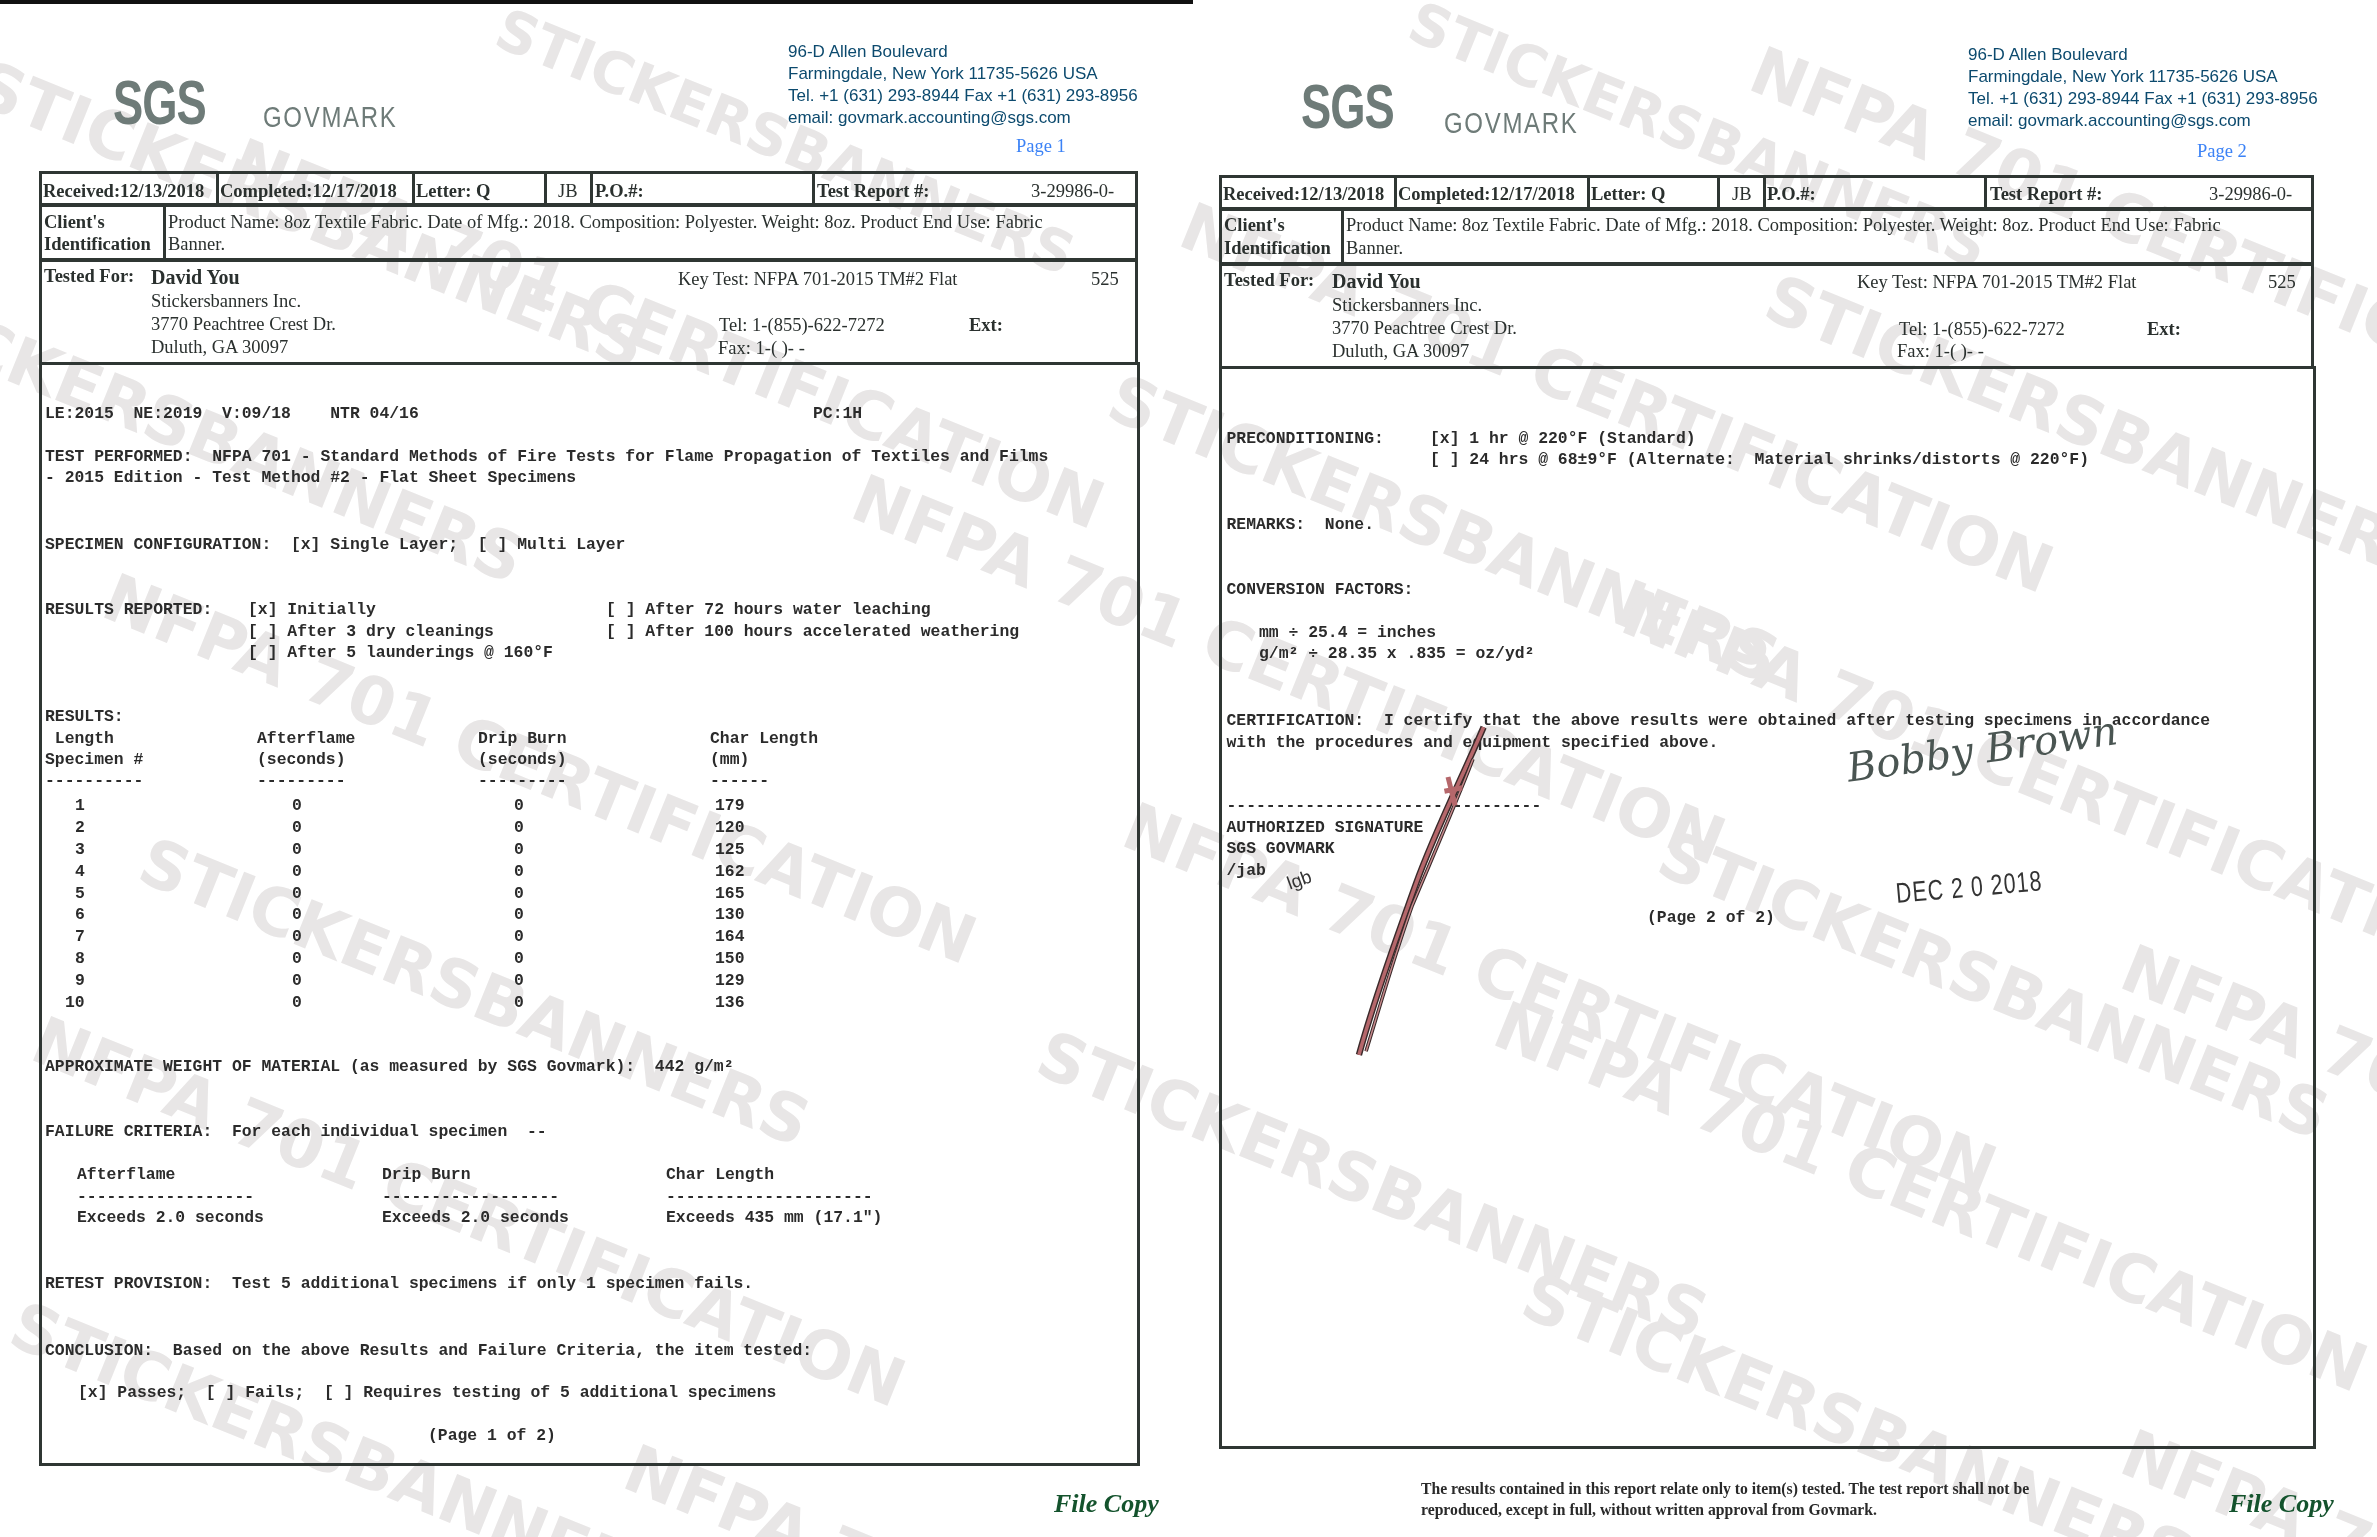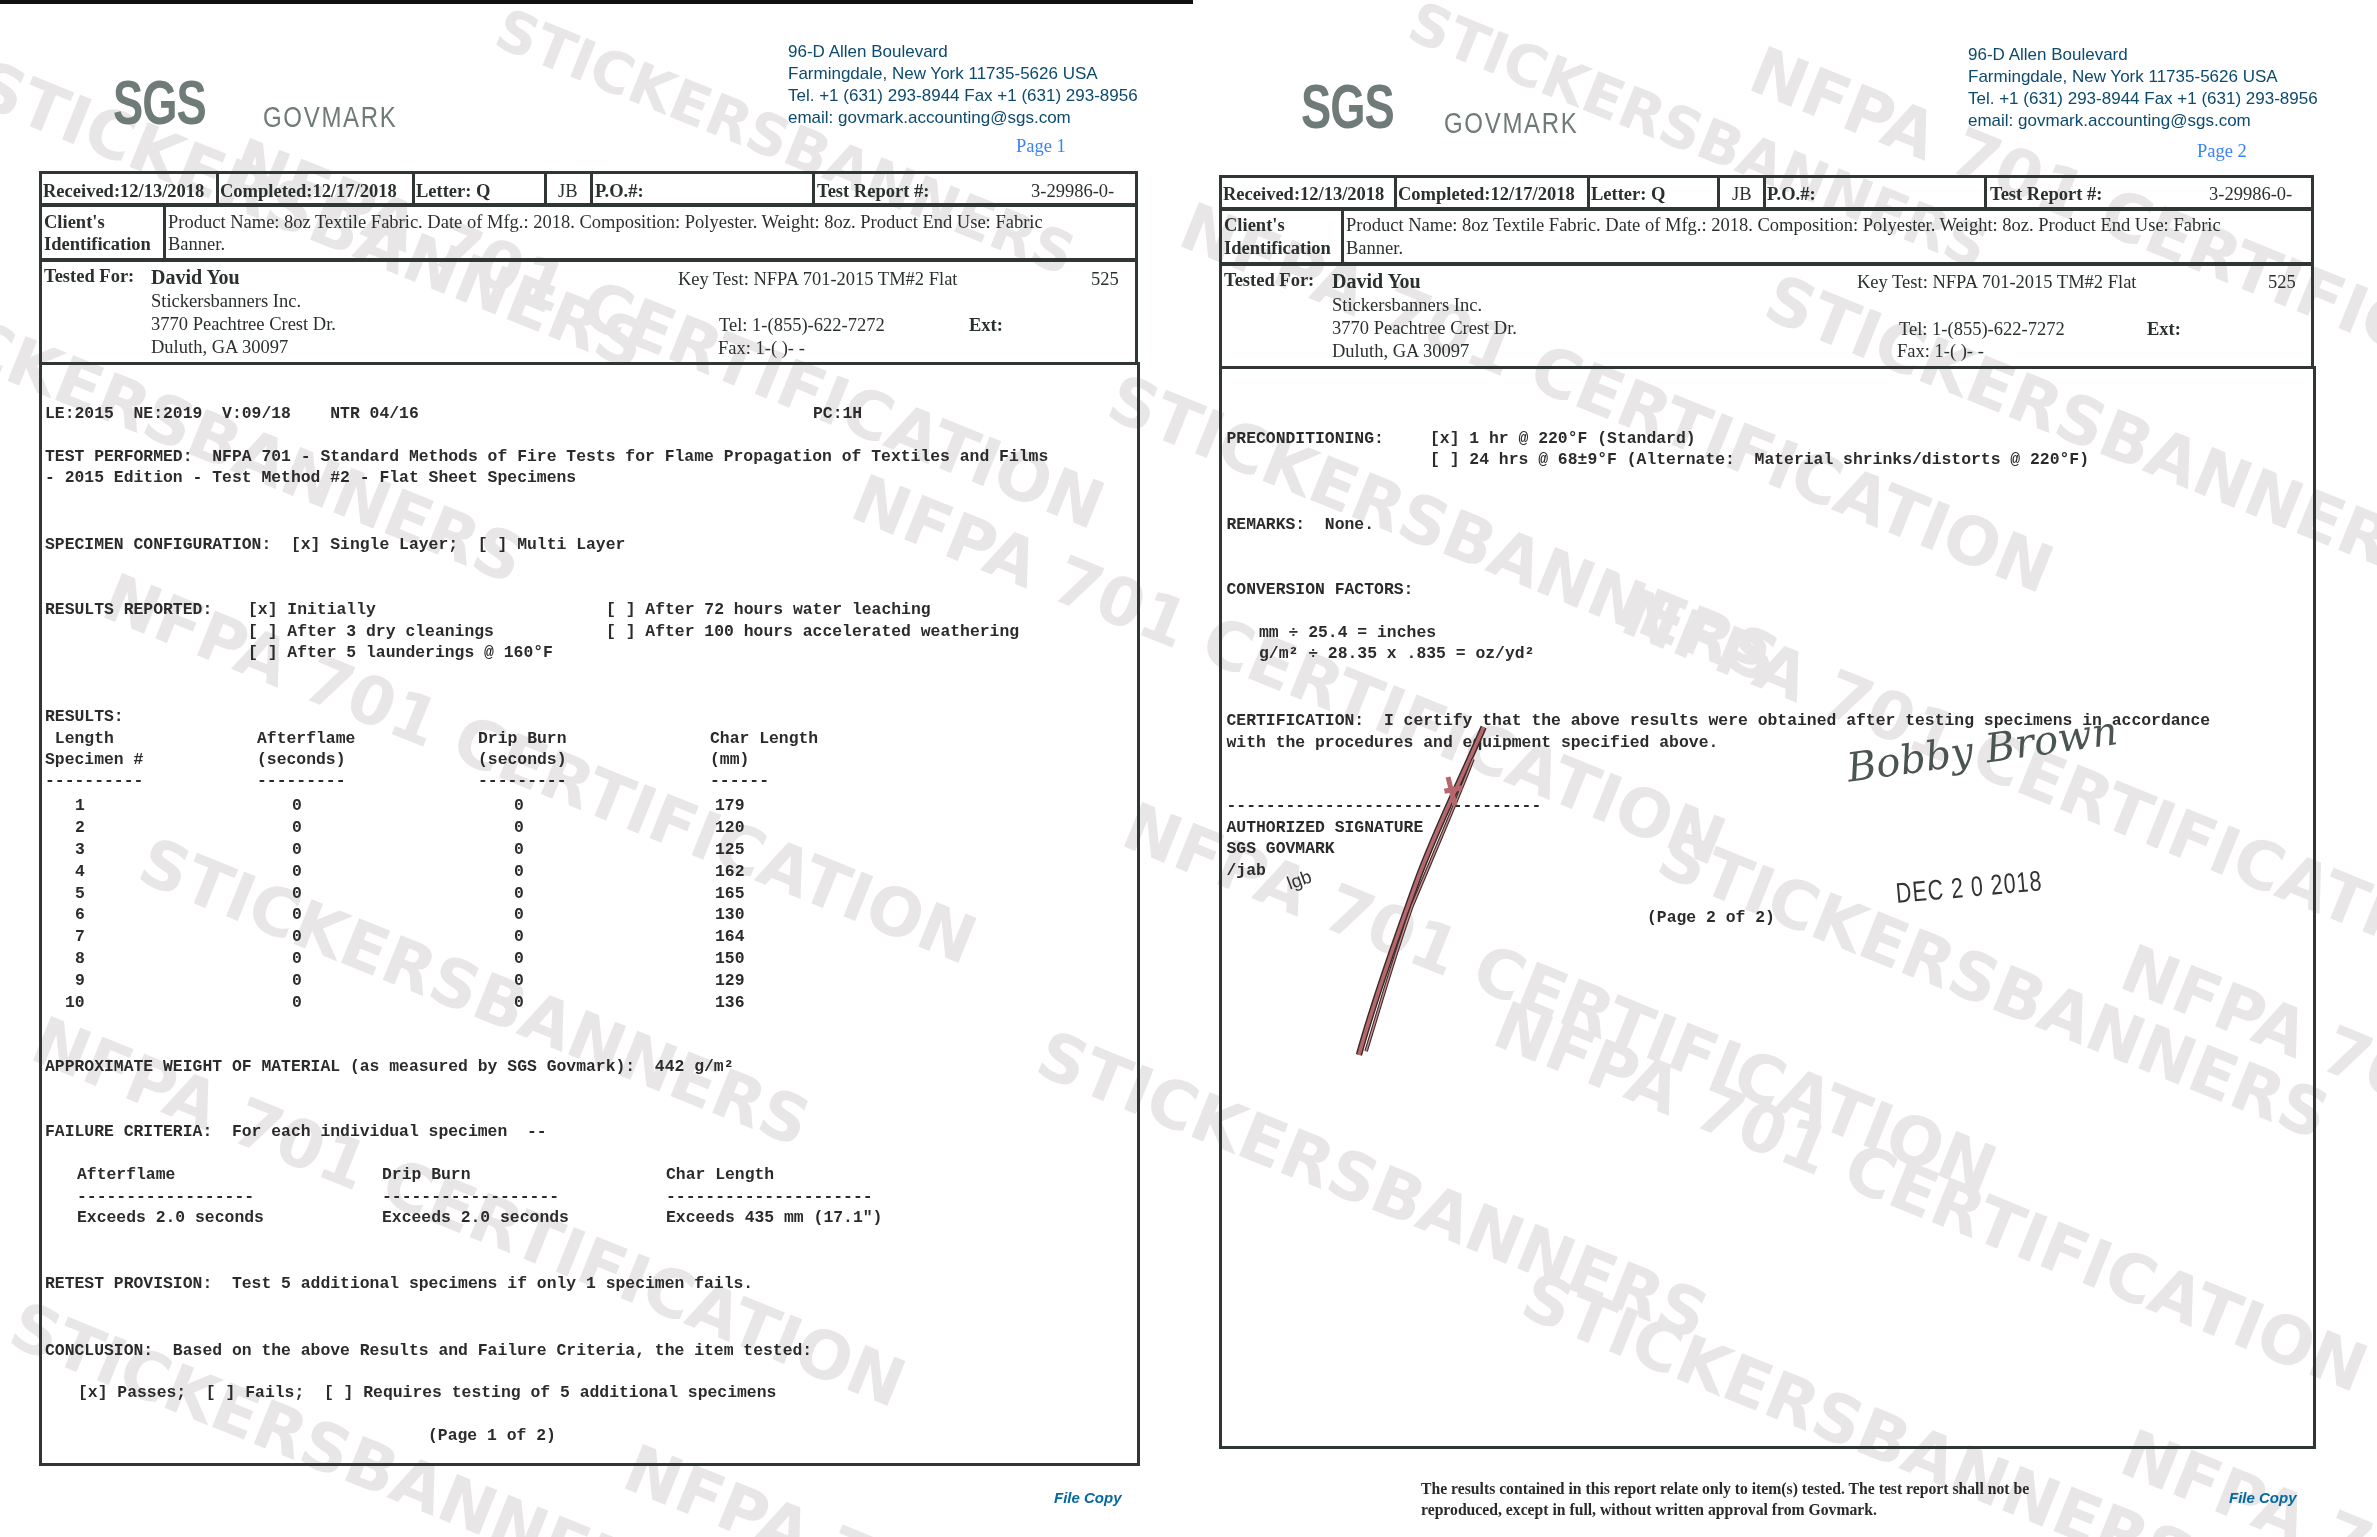--- a/index.html
+++ b/index.html
@@ -14,21 +14,21 @@
   .addr{position:absolute;font-family:"Liberation Sans",sans-serif;font-size:17px;line-height:22px;color:#0c4a6e;}
   .pagelbl{position:absolute;font-family:"Liberation Serif",serif;font-size:18.5px;color:#3b82f6;}
   .box{position:absolute;border:3.6px solid #2f3633;box-sizing:border-box;background:transparent;}
   .hdr{position:absolute;font-family:"Liberation Serif",serif;font-weight:bold;font-size:18.5px;color:#2a302e;white-space:nowrap;line-height:1;}
   .hdrnorm{position:absolute;font-family:"Liberation Serif",serif;font-size:18.5px;color:#2a302e;white-space:nowrap;line-height:1;}
   .vline{position:absolute;width:2.9px;background:#2f3633;}
   .hline{position:absolute;height:3.6px;background:#2f3633;}
   .mono{position:absolute;font-family:"Liberation Mono",monospace;font-weight:bold;font-size:16.4px;color:#2b2b2b;white-space:pre;line-height:21.4px;}
   .wm{position:absolute;font-family:"DejaVu Sans",sans-serif;font-weight:bold;color:#e8e6e6;white-space:nowrap;transform-origin:left center;pointer-events:none;z-index:0;}
   .content{position:relative;z-index:1;}
-  .filecopy{position:absolute;font-family:Liberation Sans, sans-serif;font-style:italic;font-weight:bold;font-size:15px;color:#0369a1;}
+  .filecopy{position:absolute;font-family:Liberation Serif, serif;font-style:italic;font-weight:bold;font-size:26px;color:#14532d;}
   .disclaimer{position:absolute;font-family:"Liberation Serif",serif;font-weight:bold;font-size:15.7px;line-height:21.4px;color:#2a2a2a;}
   .sigscript{position:absolute;font-family:"DejaVu Serif",serif;font-style:italic;font-size:40px;color:#4a5552;transform:rotate(-8deg);transform-origin:left center;white-space:nowrap;}
   .stamp{position:absolute;font-family:"Liberation Sans",sans-serif;font-size:28.5px;color:#333;transform:rotate(-5deg) scaleX(0.75);transform-origin:left center;letter-spacing:1.4px;white-space:nowrap;}
   .initials{position:absolute;font-family:"Liberation Sans",sans-serif;font-size:18.5px;color:#333;transform:rotate(-20deg);}
 </style>
 </head>
 <body>
 
 <div class="topline"></div>
 

